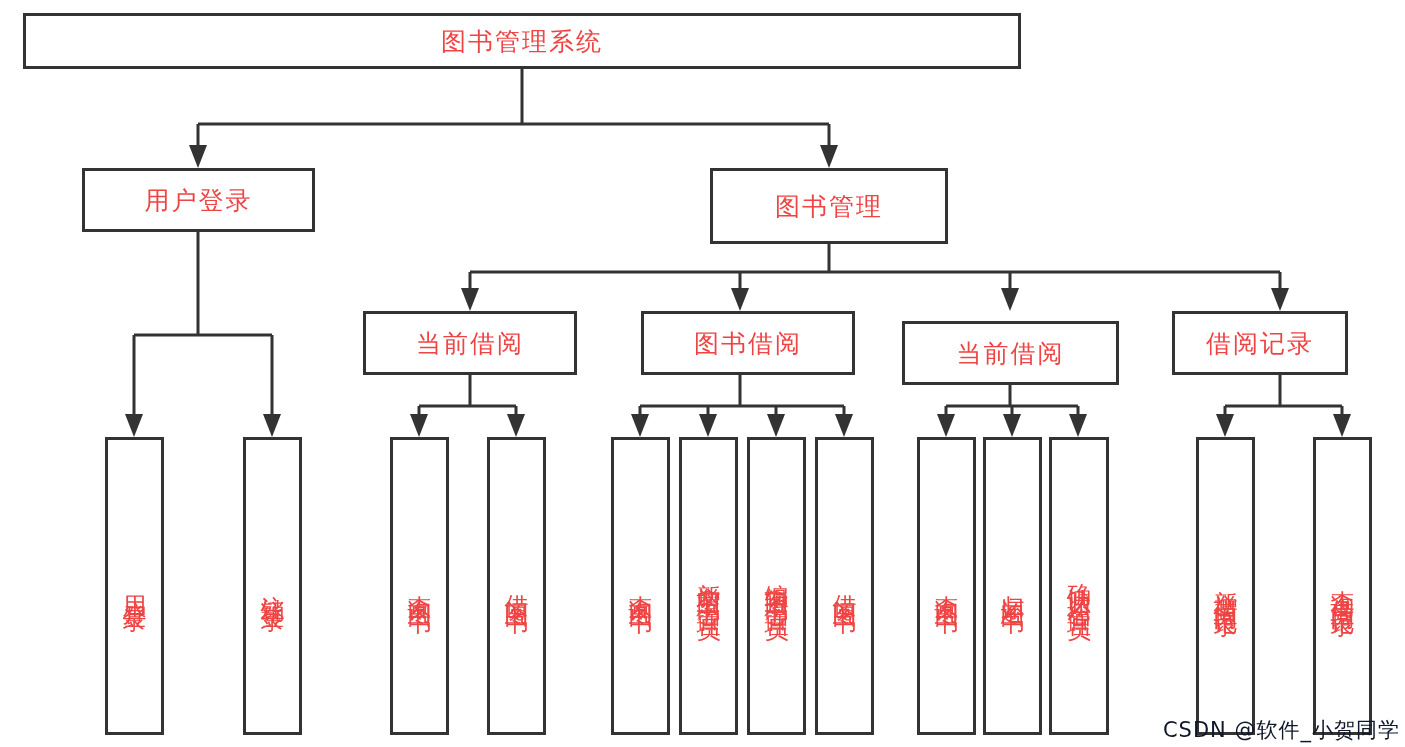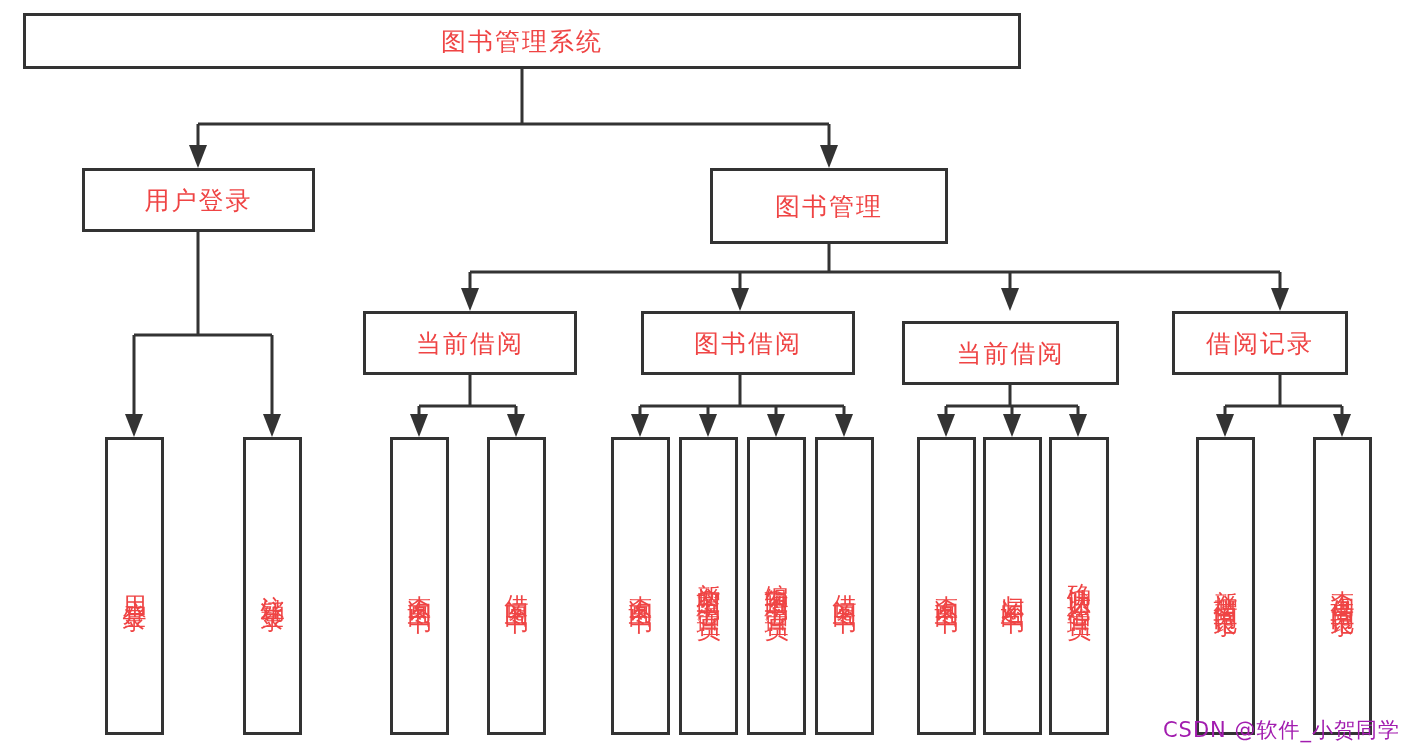--- a/index.html
+++ b/index.html
@@ -17,21 +17,21 @@
   }
   .h-label { font-size:25px; letter-spacing:2px; white-space:nowrap; }
   .leaf { top:437px; width:59px; height:298px; }
   .v-label {
     writing-mode:vertical-rl; text-orientation:mixed;
     font-size:24px; letter-spacing:5px; line-height:1;
     white-space:nowrap;
   }
   .watermark {
     position:absolute; right:5px; bottom:3px;
-    font-size:21px; letter-spacing:1px; color:#a21caf;
+    font-size:21px; letter-spacing:1px; color:#0f172a;
     font-family:"DejaVu Sans", sans-serif;
     margin-left:28px;
   }
 </style>
 </head>
 <body>
 
 <div class="canvas">
 
   <svg class="connectors" viewBox="0 0 1405 747" xmlns="http://www.w3.org/2000/svg">

